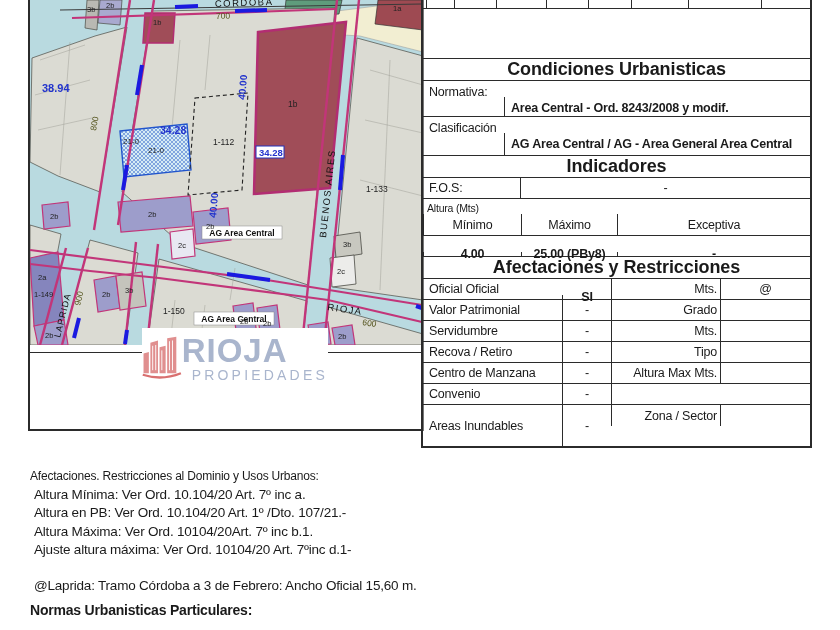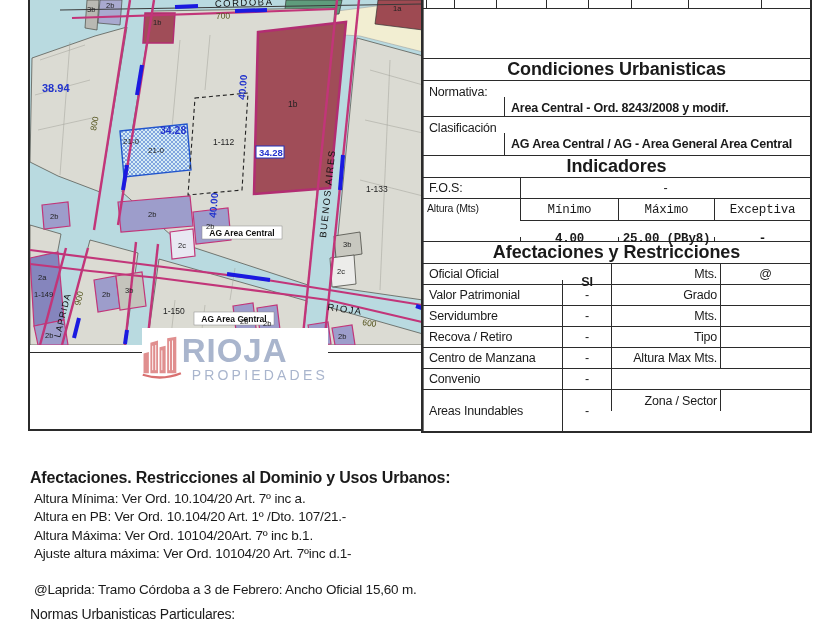--- a/index.html
+++ b/index.html
@@ -23,46 +23,46 @@
   .cell{box-sizing:border-box;padding:4px 4px 0 6px;}
   .bl{border-left:1px solid #2b2b2b;}
   .bold{font-weight:bold;margin-top:16px;}
   .ctr{text-align:center;padding-left:0;padding-right:0;}
   .norm-row{height:36px;}
   .clas-row{height:39px;}
   .lblcol{width:81px;flex:none;}
   .fos-row{height:21px;}
   .foslbl{width:97px;flex:none;}
   .grow{flex:1;}
-  .alt-block{display:flex;border-top:1px solid #2b2b2b;}
+  .alt-block{display:flex;border-top:1px solid #2b2b2b;flex-direction:column;}
   .alt-lbl{width:97px;flex:none;font-size:10.5px;padding:3px 2px 0 4px;box-sizing:border-box;}
   .alt-grid{flex:1;display:flex;flex-direction:column;}
-  .alt-grid .r{display:flex;height:21px;box-sizing:border-box;font-family:Liberation Mono, monospace;}
+  .alt-grid .r{display:flex;height:21px;box-sizing:border-box;}
   .alt-grid .r + .r{border-top:1px solid #2b2b2b;}
   .alt-grid .c{box-sizing:border-box;border-left:1px solid #2b2b2b;display:flex;align-items:center;justify-content:center;}
   .amin{width:98px;flex:none;}.amax{width:96px;flex:none;}.aexc{flex:1;}
   .ar{display:flex;height:21px;align-items:stretch;}
   .ar .c1{width:139px;flex:none;}
   .ar .c2{width:48px;flex:none;display:flex;align-items:center;justify-content:center;}
   .ar .c3{width:109px;flex:none;display:flex;align-items:center;justify-content:flex-end;padding-right:3px;box-sizing:border-box;}
   .ar .c4{flex:1;display:flex;align-items:center;justify-content:center;}
   .ar .c1{display:flex;align-items:center;padding-left:6px;box-sizing:border-box;}
   .areas{height:42px;}
   .areas .c1,.areas .c2{height:100%;}
   .subcol{flex:1;display:flex;flex-direction:column;}
   .subcol .sr{display:flex;height:21px;box-sizing:border-box;}
   .subcol .sr + .sr{border-top:1px solid #2b2b2b;}
   .subcol .sc3{width:109px;flex:none;display:flex;align-items:center;justify-content:flex-end;padding-right:3px;box-sizing:border-box;border-left:1px solid #2b2b2b;}
   .subcol .sc4{flex:1;border-left:1px solid #2b2b2b;}
   
   #notes{position:absolute;left:30px;top:469px;width:600px;font-size:13.5px;letter-spacing:-0.2px;}
-  #notes .h{font-weight:bold;font-size:16px;margin-bottom:3px;}
+  #notes .h{font-weight:normal;font-size:12px;margin-bottom:3px;}
   #notes .ln{line-height:18.4px;padding-left:4px;}
   #notes .lap{margin-top:17px;padding-left:4px;line-height:18px;}
-  #notes .f{font-weight:normal;font-size:14px;margin-top:7px;}
+  #notes .f{font-weight:bold;font-size:14px;margin-top:7px;}
 </style>
 </head>
 <body>
 
 <div id="map-panel">
   <div id="map-content">
     <svg width="393" height="345" viewBox="0 0 393 345">
       <defs>
         <pattern id="hatch" width="4" height="4" patternUnits="userSpaceOnUse">
           <rect width="4" height="4" fill="#d6ecf5"></rect>

